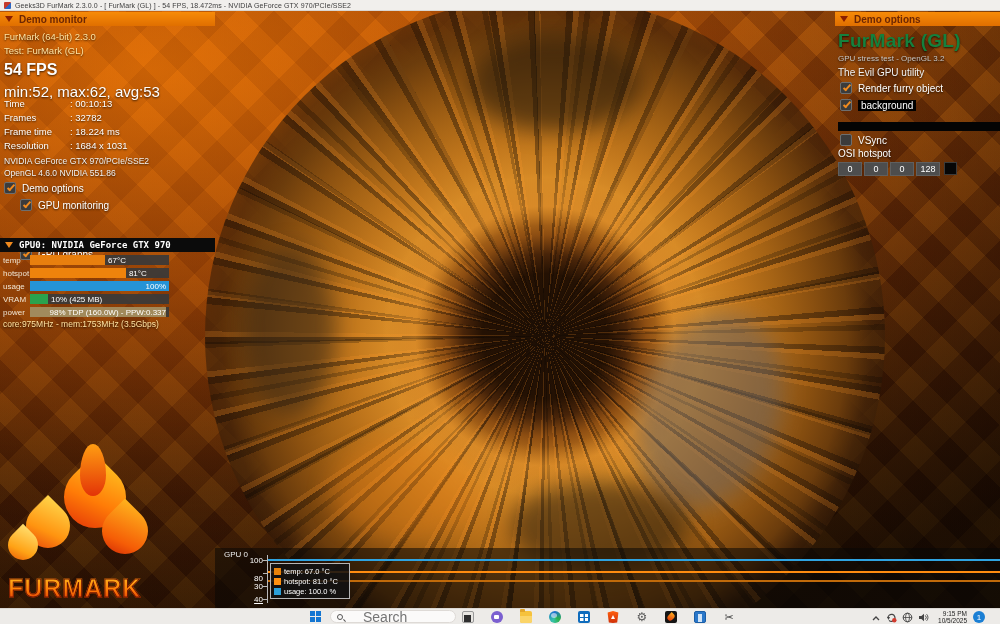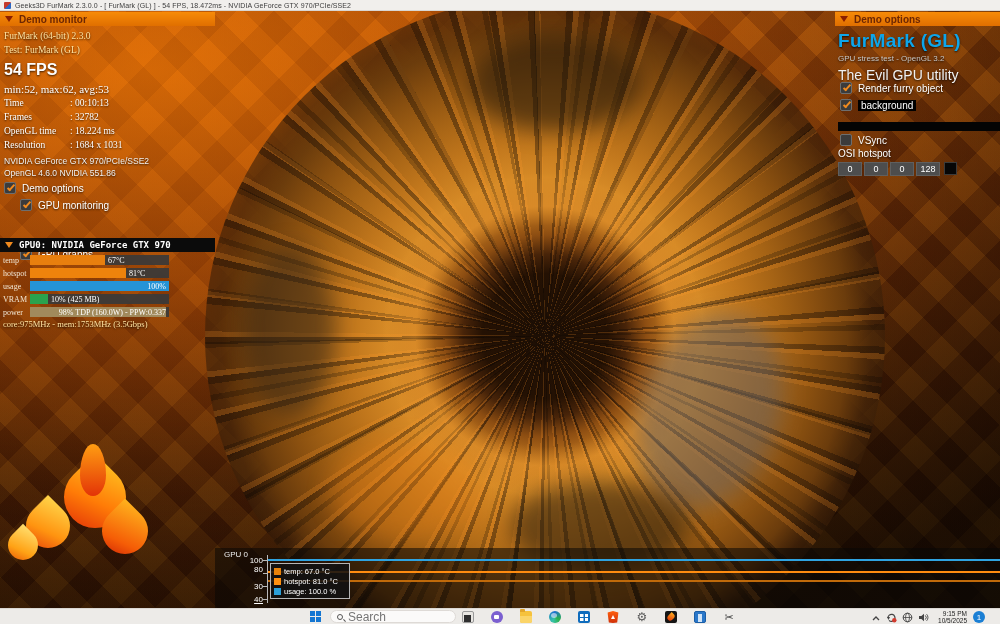--- a/index.html
+++ b/index.html
@@ -44,21 +44,21 @@
   .f2 { left:20px; top:46px; width:44px; height:44px; background:linear-gradient(160deg,#ffd54a,#ff9410 60%,#e8480a); }
   .f3 { left:96px; top:50px; width:46px; height:46px; background:linear-gradient(160deg,#ffb31d,#f55d06 70%,#d42a05); }
   .f4 { left:2px;  top:72px; width:30px; height:30px; background:linear-gradient(160deg,#ffdf6e,#ffa215 65%,#ec5d08); }
   .f5 { left:74px; top:-14px; width:26px; height:52px; border-radius:50% 50% 50% 50%/60% 60% 40% 40%; transform:rotate(0deg); background:linear-gradient(180deg,#ff9d12,#e33407); }
   .flametext { position:absolute; left:2px; top:116px; width:160px; font-family:"Liberation Sans",sans-serif; font-weight:bold; font-size:25px; letter-spacing:1px;
     background:linear-gradient(180deg,#ffc321,#ff7c07 55%,#d42a05); -webkit-background-clip:text; background-clip:text; color:transparent;
     -webkit-text-stroke:1px #6d1502; }
 
   
   .osd { text-shadow:0 1px 2px rgba(0,0,0,.75); }
-  .mono { font-family:Liberation Serif, serif; }
+  .mono { font-family:Liberation Sans, sans-serif; }
 
   
   .phead { position:absolute; height:14px; background:linear-gradient(180deg,#f78b08,#e06f00); display:flex; align-items:center; padding-left:5px; }
   .phead .tri { width:0; height:0; border-left:4px solid transparent; border-right:4px solid transparent; border-top:6px solid #8b2000; margin-right:6px; }
   .phead .ptitle { font-size:10px; font-weight:bold; color:#6d2703; }
 
   
   .lp-item { position:absolute; color:#fff; }
   .cream { color:var(--accent-cream); }
   .fps-big { font-size:16px; font-weight:bold; color:#fff; }
@@ -80,23 +80,23 @@
 
   .bar-row { position:absolute; left:0; width:215px; height:16px; }
   .bar-label { position:absolute; left:3px; top:1px; font-size:8px; color:#f0e4d2; }
   .bar-track { position:absolute; left:30px; top:0; width:139px; height:10px; background:rgba(58,58,58,.92); }
   .bar-fill { position:absolute; left:0; top:0; height:10px; }
   .bar-val { position:absolute; top:1px; font-size:8px; color:#fff; white-space:nowrap; }
   .bar-val.inside { right:3px; }
   .clocks { font-size:8.5px; }
 
   
-  .rp-title { font-size:19px; font-weight:bold; color:#0ea5e9; letter-spacing:.3px; }
+  .rp-title { font-size:19px; font-weight:bold; color:#15803d; letter-spacing:.3px; }
   .rp-sub { font-size:8px; color:#c6c6c6; }
-  .rp-tag { font-size:14px; color:#f2f2f2; }
+  .rp-tag { font-size:10px; color:#f2f2f2; }
   .blackstrip { position:absolute; left:838px; top:122px; width:162px; height:9px; background:#040404; }
   .osi-label { font-size:10px; color:#fff; }
   .numbox { position:absolute; width:24px; height:14px; background:#4d4d4d; border:1px solid #5f5f5f; color:#fff; font-size:9px; display:flex; align-items:center; justify-content:center; }
   .swatch { position:absolute; width:13px; height:13px; background:#060606; border:1px solid #3a3a3a; }
 
   
   .graph { position:absolute; left:215px; top:548px; width:785px; height:60px; background:rgba(10,8,5,.55); }
   .graph .glabel { position:absolute; left:9px; top:2px; font-size:8px; color:#eee; }
   .ytick { position:absolute; width:28px; text-align:right; font-size:8px; color:#fff; }
   .gaxis { position:absolute; left:52px; top:7px; width:1px; height:48px; background:#b9b9b9; }
@@ -107,21 +107,21 @@
   .leg-sq { width:7px; height:7px; margin-right:3px; flex:none; }
   .leg-tx { font-size:7.5px; color:#fff; white-space:nowrap; }
 
   
   .taskbar { position:absolute; left:0; top:608px; width:1000px; height:16px; background:#edebe8; border-top:1px solid #dbd8d4; }
   .winlogo { position:absolute; left:310px; top:2px; width:11px; height:11px; display:grid; grid-template-columns:5px 5px; grid-template-rows:5px 5px; gap:1px; }
   .winlogo i { background:#1476d2; }
   .searchpill { position:absolute; left:330px; top:1px; width:126px; height:13px; background:#fbfaf9; border:1px solid #dedad6; border-radius:7px; display:flex; align-items:center; padding:0 6px; }
   .mag { width:6px; height:6px; border:1px solid #555; border-radius:50%; position:relative; flex:none; }
   .mag::after { content:""; position:absolute; left:5px; top:5px; width:3px; height:1px; background:#555; transform:rotate(45deg); }
-  .searchpill input { border:none; outline:none; background:transparent; font-size:12px; color:#444; margin-left:5px; width:90px; font-family:"Liberation Sans",sans-serif; }
+  .searchpill input { border:none; outline:none; background:transparent; font-size:14px; color:#444; margin-left:20px; width:90px; font-family:"Liberation Sans",sans-serif; }
   .tb-ic { position:absolute; top:1px; width:14px; height:14px; display:flex; align-items:center; justify-content:center; }
   .ic-box { width:12px; height:12px; border-radius:2px; position:relative; }
   .ic-taskview { background:#e8e6e2; border:1px solid #999; } .ic-taskview::after { content:""; position:absolute; left:1px; top:3px; width:7px; height:7px; background:#2e2e2e; }
   .ic-chat { border-radius:50%; background:#7b5fd0; } .ic-chat::after { content:""; position:absolute; left:3px; top:4px; width:5px; height:4px; background:#fff; border-radius:1px; }
   .ic-folder { background:#f6c23c; border-radius:1px 2px 2px 2px; } .ic-folder::before { content:""; position:absolute; left:0; top:-2px; width:5px; height:3px; background:#e3a62b; border-radius:1px 1px 0 0; } .ic-folder::after { content:""; position:absolute; left:0; bottom:0; width:12px; height:7px; background:#fbd468; border-radius:0 0 2px 2px; }
   .ic-edge { border-radius:50%; background:conic-gradient(from 210deg,#36c2a7,#1b6fd0 40%,#2bb04a 75%,#36c2a7); } .ic-edge::after { content:""; position:absolute; left:2px; top:2px; width:6px; height:5px; border-radius:50%; background:rgba(255,255,255,.55); }
   .ic-store { background:#0f6cbd; } .ic-store::after { content:""; position:absolute; left:2px; top:3px; width:8px; height:7px; background:
       linear-gradient(#fff,#fff) 0 0/3.5px 3px no-repeat, linear-gradient(#fff,#fff) 4.5px 0/3.5px 3px no-repeat,
       linear-gradient(#fff,#fff) 0 4px/3.5px 3px no-repeat, linear-gradient(#fff,#fff) 4.5px 4px/3.5px 3px no-repeat; }
   .ic-brave { clip-path:polygon(50% 0,95% 12%,85% 95%,50% 100%,15% 95%,5% 12%); background:linear-gradient(180deg,#ff6010,#d03008); } .ic-brave::after { content:""; position:absolute; left:4px; top:4px; width:4px; height:4px; background:#fff; clip-path:polygon(50% 0,100% 100%,0 100%); }
@@ -151,44 +151,45 @@
     <div class="patch p3"></div>
     <div class="patch p4"></div>
     <div class="patch p5"></div>
 
     <div class="flamelogo">
       <div class="flame f2"></div>
       <div class="flame f4"></div>
       <div class="flame f1"></div>
       <div class="flame f3"></div>
       <div class="flame f5"></div>
+      <div class="flametext">FURMARK</div>
     </div>
   </div>
 
   <div class="phead" style="left:0; top:12px; width:215px;">
     <div class="tri"></div>
     <div class="ptitle">Demo monitor</div>
   </div>
   <div class="lp-item osd mono cream" style="left:4px; top:31px; font-size:9.5px;">FurMark (64-bit) 2.3.0</div>
   <div class="lp-item osd mono cream" style="left:4px; top:45px; font-size:9.5px;">Test: FurMark (GL)</div>
   <div class="lp-item osd fps-big" style="left:4px; top:61px;">54 FPS</div>
-  <div class="lp-item osd mono" style="left:4px; top:83px; font-size:11px;">min:52, max:62, avg:53</div>
+  <div class="lp-item osd mono" style="left:4px; top:83px; font-size:15px;">min:52, max:62, avg:53</div>
 
   <div class="lp-item osd mono statrow" style="left:4px; top:98px;">
     <span class="sl">Time</span>
       <span class="sep"></span>
       <span>00:10:13</span>
   </div>
   <div class="lp-item osd mono statrow" style="left:4px; top:112px;">
     <span class="sl">Frames</span>
       <span class="sep"></span>
       <span>32782</span>
   </div>
   <div class="lp-item osd mono statrow" style="left:4px; top:126px;">
-    <span class="sl">OpenGL time</span>
+    <span class="sl">Frame time</span>
       <span class="sep"></span>
       <span>18.224 ms</span>
   </div>
   <div class="lp-item osd mono statrow" style="left:4px; top:140px;">
     <span class="sl">Resolution</span>
       <span class="sep"></span>
       <span>1684 x 1031</span>
   </div>
 
   <div class="lp-item osd gpuline" style="left:4px; top:156px;">NVIDIA GeForce GTX 970/PCIe/SSE2</div>
@@ -284,21 +285,21 @@
   <div class="lp-item osd osi-label" style="left:838px; top:148px;">OSI hotspot</div>
   <div class="numbox" style="left:838px; top:162px;">0</div>
   <div class="numbox" style="left:864px; top:162px;">0</div>
   <div class="numbox" style="left:890px; top:162px;">0</div>
   <div class="numbox" style="left:916px; top:162px;">128</div>
   <div class="swatch" style="left:944px; top:162px;"></div>
 
   <div class="graph">
     <div class="glabel">GPU 0</div>
     <div class="ytick" style="left:20px; top:8px;">100</div>
-    <div class="ytick" style="left:20px; top:17px;">80</div>
+    <div class="ytick" style="left:20px; top:26px;">80</div>
     <div class="ytick" style="left:20px; top:34px;">30</div>
     <div class="ytick" style="left:20px; top:47px;text-decoration:underline;">40</div>
     <div class="gaxis"></div>
     <div class="gtick" style="top:12px;"></div>
     <div class="gtick" style="top:25px;"></div>
     <div class="gtick" style="top:38px;"></div>
     <div class="gtick" style="top:51px;"></div>
     <div class="gline" style="top: 11px; background: rgb(47, 163, 224);"></div>
     <div class="gline" style="top: 23.35px; background: rgb(255, 140, 16);"></div>
     <div class="gline" style="top: 32.45px; background: rgb(192, 106, 10);"></div>

